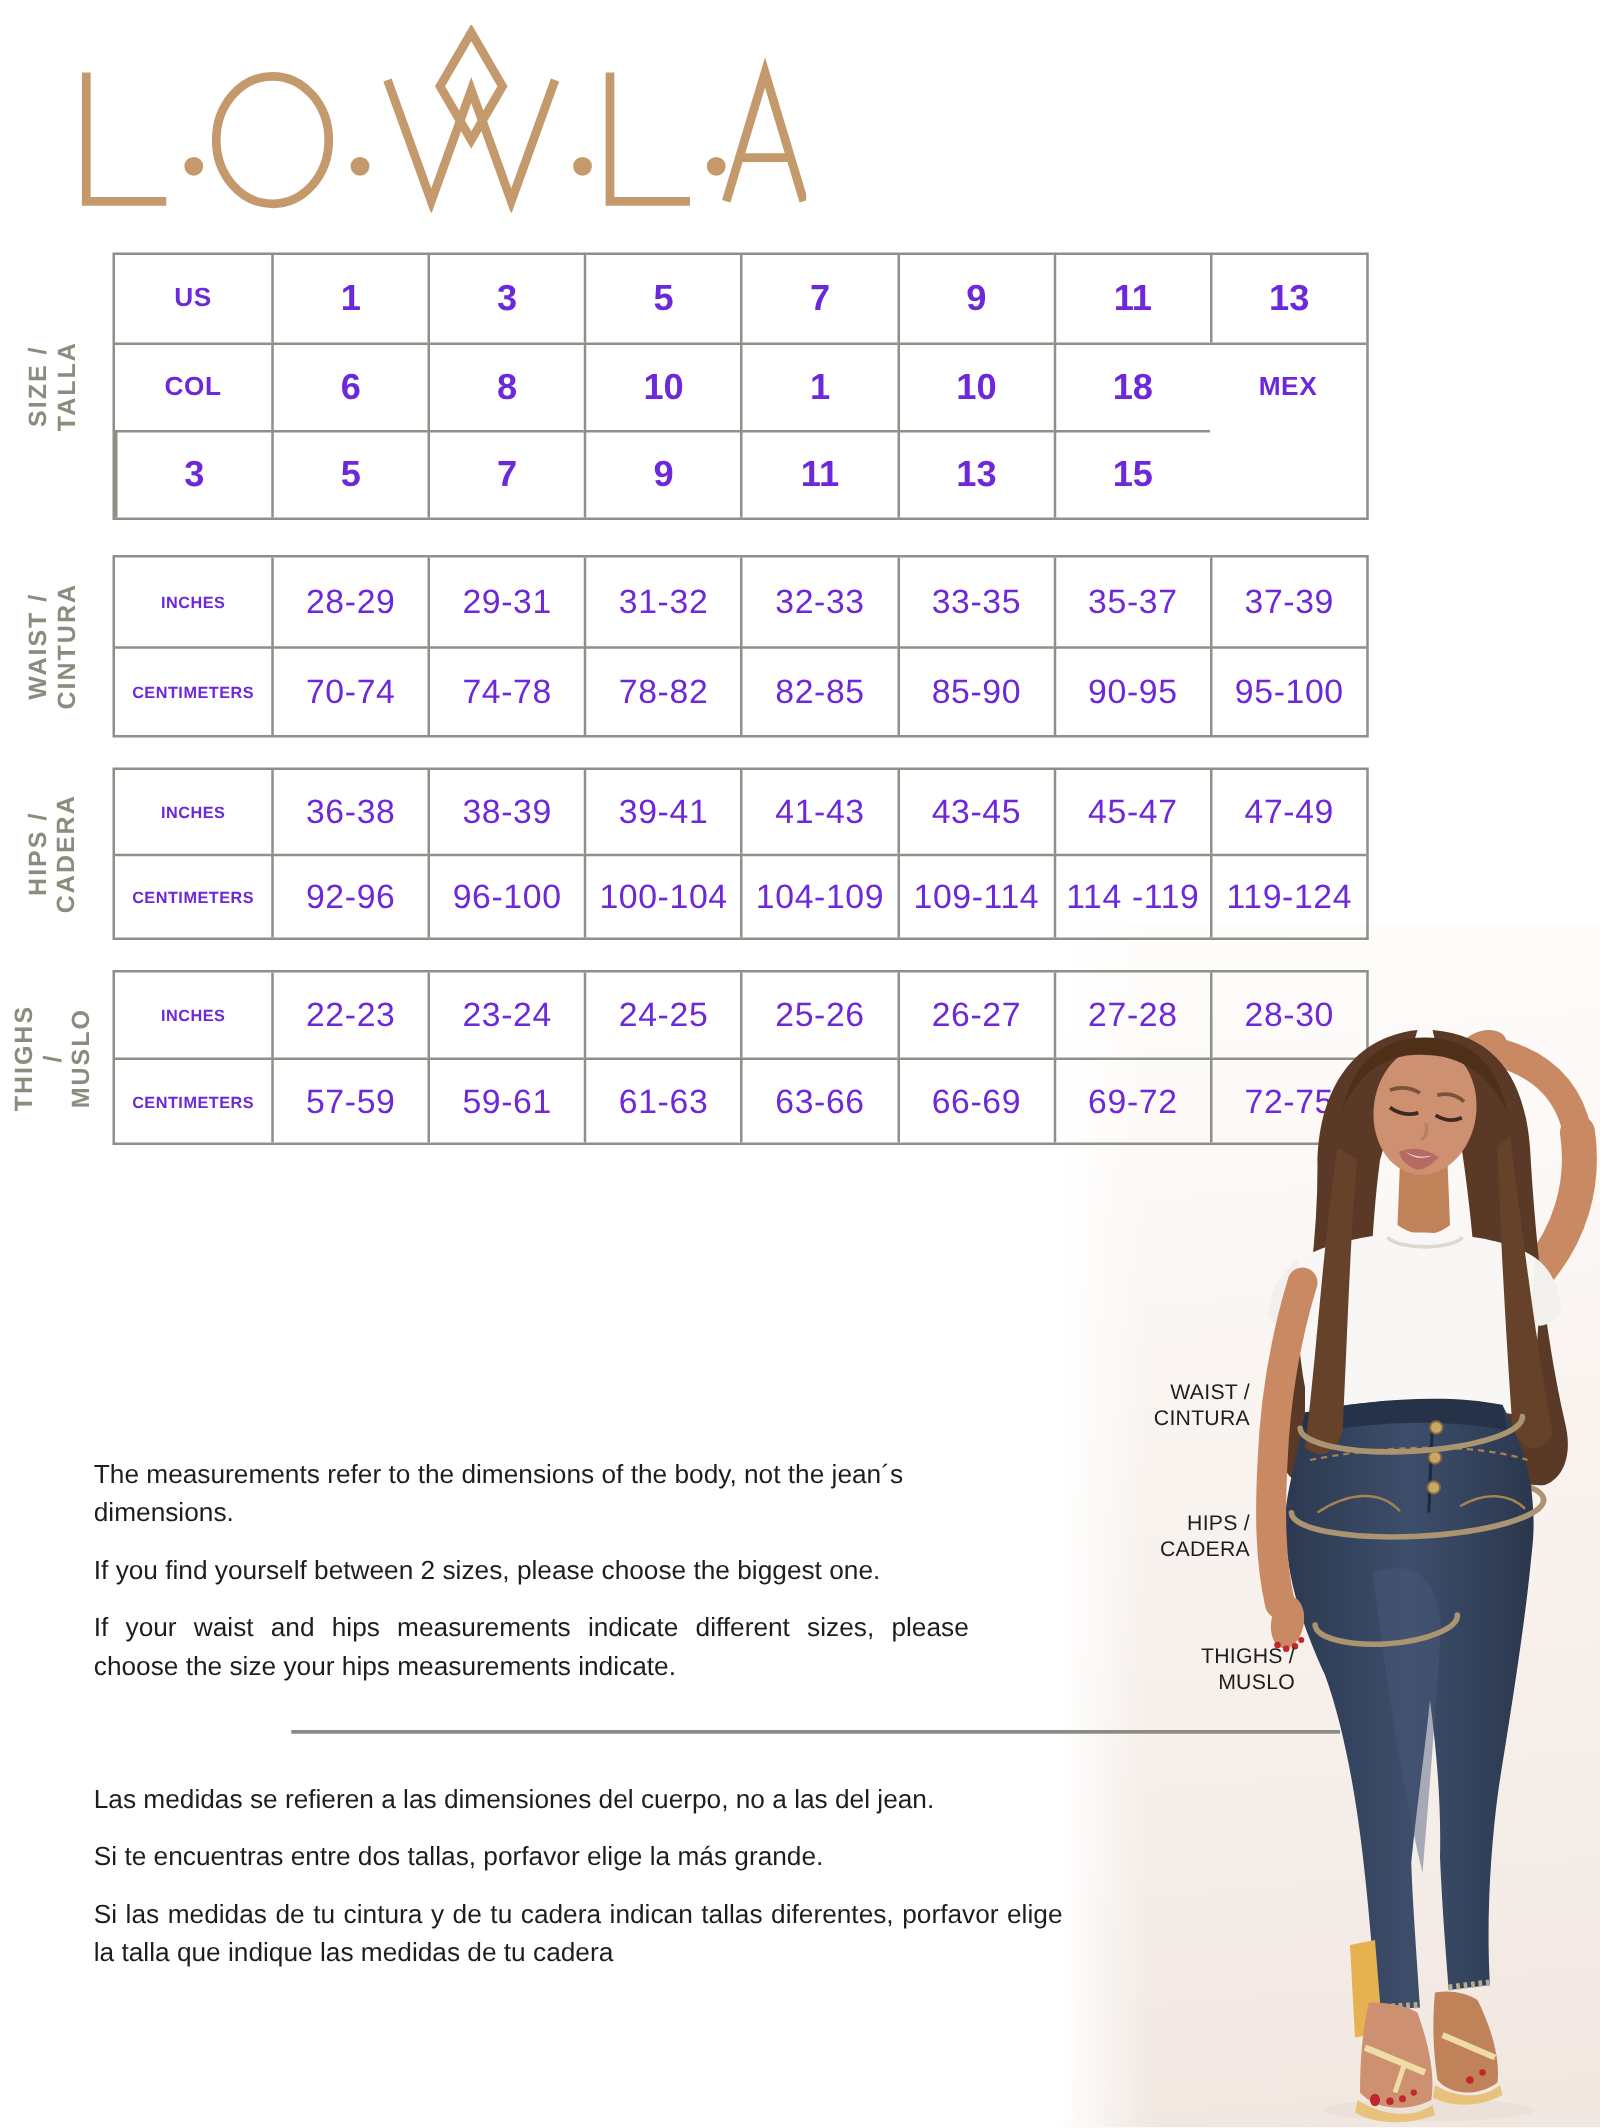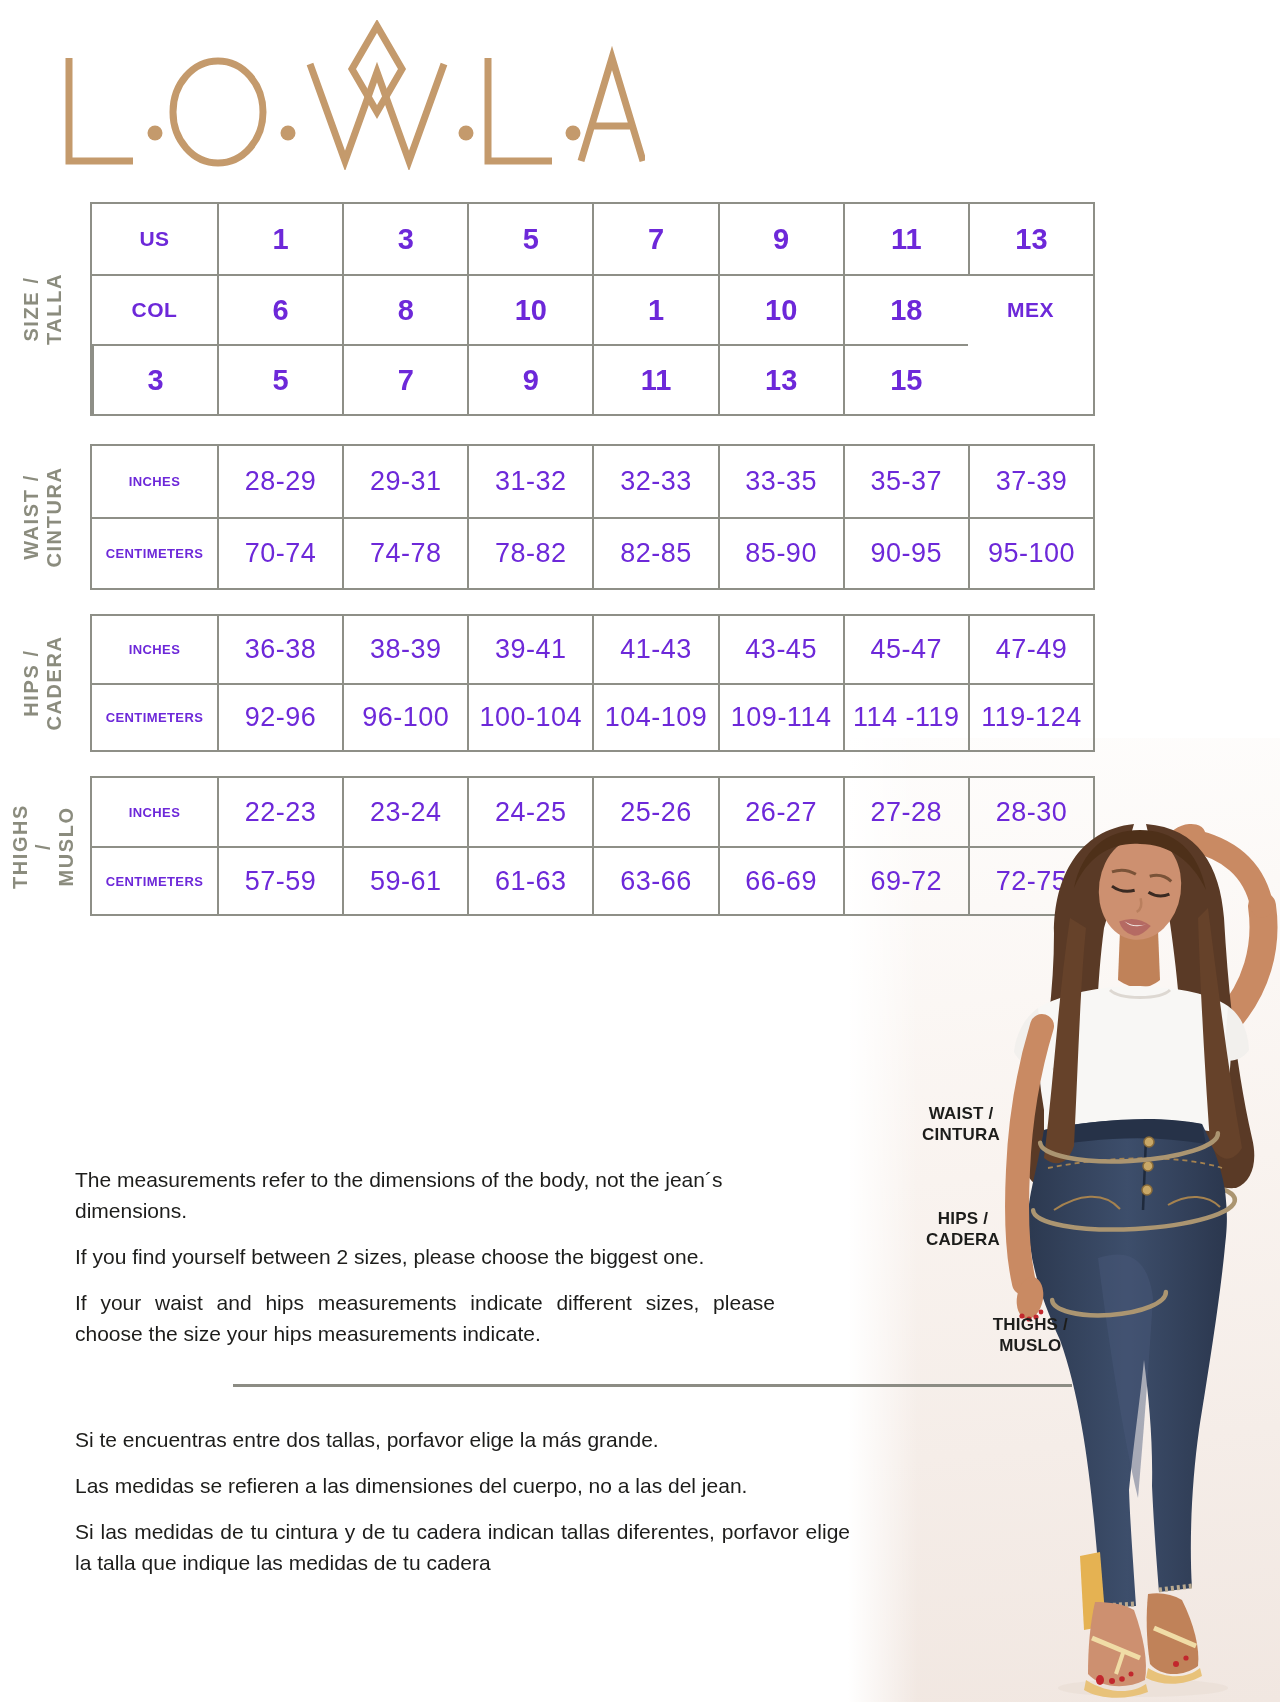--- a/index.html
+++ b/index.html
@@ -47,25 +47,25 @@
 
   #divider{position:absolute;left:233px;top:1384px;width:839px;height:3px;background:#8c8c84;z-index:4}
 
   
   #photo-bg{position:absolute;left:848px;top:738px;width:432px;height:964px;z-index:0;
     background:linear-gradient(175deg,#fefdfc 0%,#f9f3ef 45%,#f1e7e1 100%)}
   #photo-bg::before{content:"";position:absolute;inset:0;
     background:linear-gradient(90deg,#ffffff 0%,rgba(255,255,255,0) 70px)}
   #model{position:absolute;left:848px;top:738px;width:432px;height:964px;z-index:3}
 
-  .fig-label{position:absolute;z-index:4;color:#1d1d1b;font-weight:bold;font-size:17px;
-    line-height:21px;text-align:center;white-space:pre-line;letter-spacing:.2px}
+  .fig-label{position:absolute;z-index:4;color:#1d1d1b;font-weight:normal;font-size:17px;
+    line-height:21px;text-align:right;white-space:pre-line;letter-spacing:.2px}
   #fig-waist {top:1103px;right:280px}
   #fig-hips  {top:1208px;right:280px}
-  #fig-thighs{top:1314px;right:212px}
+  #fig-thighs{top:1314px;right:244px}
 </style>
 </head>
 <body>
 
 <svg id="logo" viewBox="0 0 590 150" aria-label="LOWLA">
   <g stroke="#c49a6c" stroke-width="7" fill="none">
     <path d="M14,38 L14,141 L78,141"></path>
     <ellipse cx="163" cy="92" rx="45" ry="51"></ellipse>
     <path d="M255,44 L290,141 L322,52 L354,141 L389,44"></path>
     <path d="M322,6 L347,49 L322,92 L297,49 Z"></path>
@@ -283,22 +283,22 @@
 
 <div class="notes" id="notes-en">
   <p>The measurements refer to the dimensions of the body, not the jean´s dimensions.</p>
   <p>If you find yourself between 2 sizes, please choose the biggest one.</p>
   <p class="justify">If your waist and hips measurements indicate different sizes, please choose the size your hips measurements indicate.</p>
 </div>
 
 <div id="divider"></div>
 
 <div class="notes" id="notes-es">
+  <p>Las medidas se refieren a las dimensiones del cuerpo, no a las del jean.</p>
   <p>Si te encuentras entre dos tallas, porfavor elige la más grande.</p>
-  <p>Las medidas se refieren a las dimensiones del cuerpo, no a las del jean.</p>
   <p class="justify">Si las medidas de tu cintura y de tu cadera indican tallas diferentes, porfavor elige la talla que indique las medidas de tu cadera</p>
 </div>
 
 <div class="fig-label" id="fig-waist">WAIST /
 CINTURA</div>
 <div class="fig-label" id="fig-hips">HIPS /
 CADERA</div>
 <div class="fig-label" id="fig-thighs">THIGHS /
 MUSLO</div>
 

